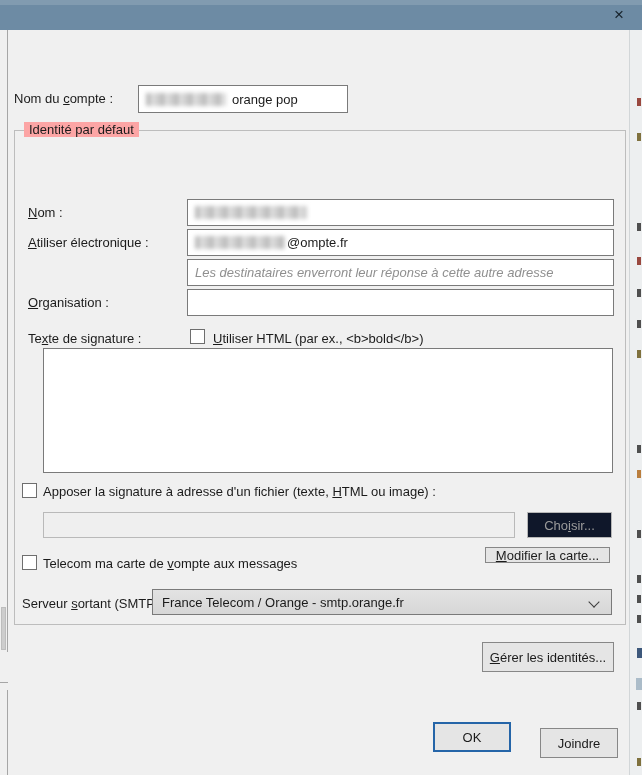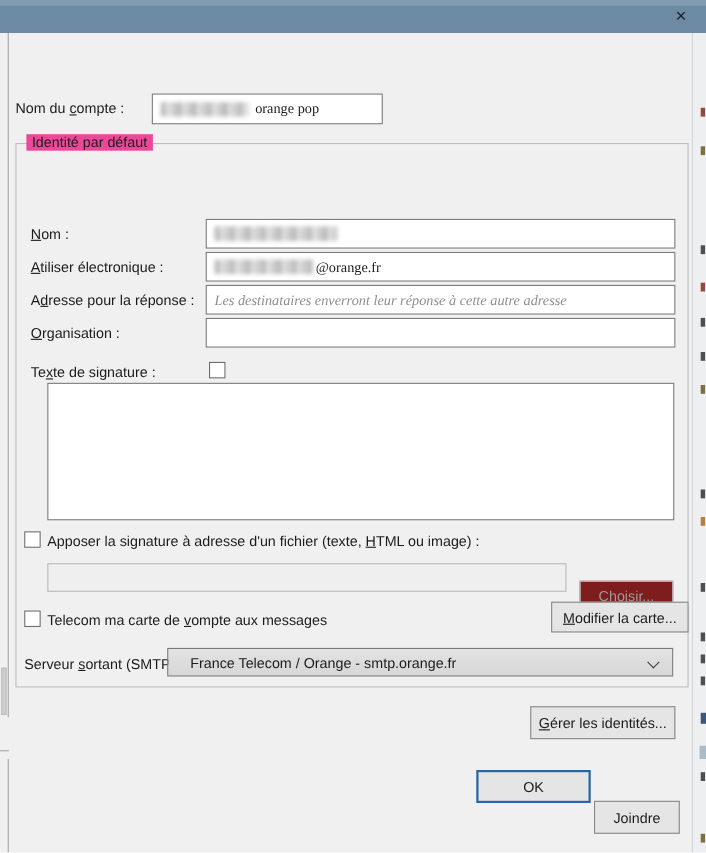--- a/index.html
+++ b/index.html
@@ -23,43 +23,43 @@
   .edge i{position:absolute;display:block;width:4px;height:8px;opacity:.85;}
   
   .hdr{position:absolute;left:14px;top:44px;width:614px;height:29px;background:#2b9ce9;
           border:1px solid #1d84cd;box-sizing:border-box;display:flex;align-items:center;
           padding-left:13px;color:#ffffff;font-weight:bold;}
   
   .t{position:absolute;white-space:nowrap;color:#1b1b1b;}
   .ak{text-decoration:underline;}
   
   .finput,.rinput{position:absolute;box-sizing:border-box;background:#ffffff;
-          border:1px solid #7a7a7a;font-size:13px;font-family:Liberation Serif, serif;color:#1b1b1b;}
+          border:1px solid #7a7a7a;font-size:13px;font-family:Liberation Sans, sans-serif;color:#1b1b1b;}
   .finput{display:flex;align-items:center;padding:0 7px;}
   .rinput{padding:12px 7px;}
   .rinput::placeholder{color:#8f8f8f;font-style:italic;}
   textarea.rinput{resize:none;padding:4px 7px;}
   .rinput:disabled{background:#efefef;border-color:#b9b9b9;}
   
   .redact{display:inline-block;height:13px;border-radius:1px;filter:blur(2px);}
   .redact.gray{background:repeating-linear-gradient(90deg,#bdbdbd 0 5px,#e0e0e0 5px 9px,#cfcfcf 9px 14px);}
   .redact.blue{background:repeating-linear-gradient(90deg,#a8cdec 0 5px,#eaf4fc 5px 9px,#c3def2 9px 14px);}
   
   .group{position:absolute;left:14px;top:130px;width:612px;height:495px;
           border:1px solid #bdbdbd;box-sizing:border-box;}
-  .legend{position:absolute;left:24px;top:122px;background:#ec4899;padding:0 5px;}
+  .legend{position:absolute;left:24px;top:122px;background:#fca5a5;padding:0 5px;}
   .desc{position:absolute;left:24px;top:143px;width:586px;line-height:20px;white-space:normal;}
   
   .chk{position:absolute;width:15px;height:15px;background:#ffffff;border:1px solid #6e6e6e;
           box-sizing:border-box;}
   
   .btn{position:absolute;box-sizing:border-box;background:#e5e5e5;border:1px solid #878787;
           display:flex;align-items:center;justify-content:center;font-size:13px;
           font-family:inherit;color:#1b1b1b;white-space:nowrap;}
-  .btn.disabled{color:#9b9b9b;border-color:#b7b7b7;background:#7f1d1d;margin-top:16px;}
+  .btn.disabled{color:#9b9b9b;border-color:#b7b7b7;background:#0f172a;}
   .btn.ok{border:2px solid #2565a8;}
   
   .combo{position:absolute;left:152px;top:589px;width:460px;height:26px;box-sizing:border-box;
           background:linear-gradient(#e3e3e3,#d7d7d7);border:1px solid #7a7a7a;display:flex;
           align-items:center;padding:0 28px 0 9px;}
   .chev{position:absolute;right:13px;top:8px;width:7px;height:7px;border-right:1.5px solid #3c3c3c;
           border-bottom:1.5px solid #3c3c3c;transform:rotate(45deg);}
 </style>
 </head>
 <body>
@@ -108,52 +108,52 @@
   <div class="legend t" style="position:absolute;">Identité par défaut</div>
 
   <div class="t" style="left:28px;top:205px;"><span></span><span class="ak">N</span><span>om :</span></div>
   <div class="finput" style="left:187px;top:199px;width:427px;height:27px;">
     <span class="redact gray" style="width:112px;"></span>
   </div>
 
   <div class="t" style="left:28px;top:235px;"><span></span><span class="ak">A</span><span>tiliser électronique :</span></div>
   <div class="finput" style="left:187px;top:229px;width:427px;height:27px;">
     <span class="redact gray" style="width:90px;margin-right:2px;"></span>
-    <span>@orange.fr</span>
+    <span>@ompte.fr</span>
   </div>
 
-  <div class="t" style="left:28px;top:265px;"><span>A</span><span class="ak">d</span><span>resse pour la réponse :</span></div>
   <input class="rinput" style="left: 187px; top: 259px; width: 427px; height: 27px;" placeholder="Les destinataires enverront leur réponse à cette autre adresse">
 
   <div class="t" style="left:28px;top:295px;"><span></span><span class="ak">O</span><span>rganisation :</span></div>
   <input class="rinput" style="left: 187px; top: 289px; width: 427px; height: 27px;">
 
   <div class="t" style="left:28px;top:331px;"><span>Te</span><span class="ak">x</span><span>te de signature :</span></div>
   <span class="chk" style="left:190px;top:329px;"></span>
+  <div class="t" style="left:213px;top:331px;"><span></span><span class="ak">U</span><span>tiliser HTML (par ex., &lt;b&gt;bold&lt;/b&gt;)</span></div>
 
   <textarea class="rinput" style="left: 43px; top: 348px; width: 570px; height: 125px; position: absolute;"></textarea>
 
   <span class="chk" style="left:22px;top:483px;"></span>
   <div class="t" style="left:43px;top:484px;"><span>Apposer la signature à adresse d'un fichier (texte, </span><span class="ak">H</span><span>TML ou image) :</span></div>
   <input class="rinput" style="left: 43px; top: 512px; width: 472px; height: 26px;" disabled="">
   <button class="btn disabled" style="left:527px;top:512px;width:85px;height:26px;">
       <span><span>Cho</span><span class="ak">i</span><span>sir...</span></span>
     </button>
 
   <span class="chk" style="left:22px;top:555px;"></span>
   <div class="t" style="left:43px;top:556px;"><span>Telecom ma carte de </span><span class="ak">v</span><span>ompte aux messages</span></div>
-  <button class="btn" style="left:501px;top:547px;width:125px;height:28px;">
+  <button class="btn" style="left:485px;top:547px;width:125px;height:16px;">
       <span><span></span><span class="ak">M</span><span>odifier la carte...</span></span>
     </button>
 
   <div class="t" style="left:22px;top:596px;"><span>Serveur </span><span class="ak">s</span><span>ortant (SMTP) :</span></div>
   <div class="combo">
-    <span style="overflow:hidden;text-overflow:ellipsis;margin-left:11px;">France Telecom / Orange - smtp.orange.fr</span>
+    <span style="overflow:hidden;text-overflow:ellipsis;">France Telecom / Orange - smtp.orange.fr</span>
     <span class="chev"></span>
   </div>
 
   <button class="btn" style="left:482px;top:642px;width:132px;height:30px;">
       <span><span></span><span class="ak">G</span><span>érer les identités...</span></span>
     </button>
-  <button class="btn ok" style="left:433px;top:700px;width:104px;height:30px;">OK</button>
+  <button class="btn ok" style="left:433px;top:722px;width:78px;height:30px;">OK</button>
   <button class="btn" style="left:540px;top:728px;width:78px;height:30px;">Joindre</button>
 
 </div>
 
 </body></html>

